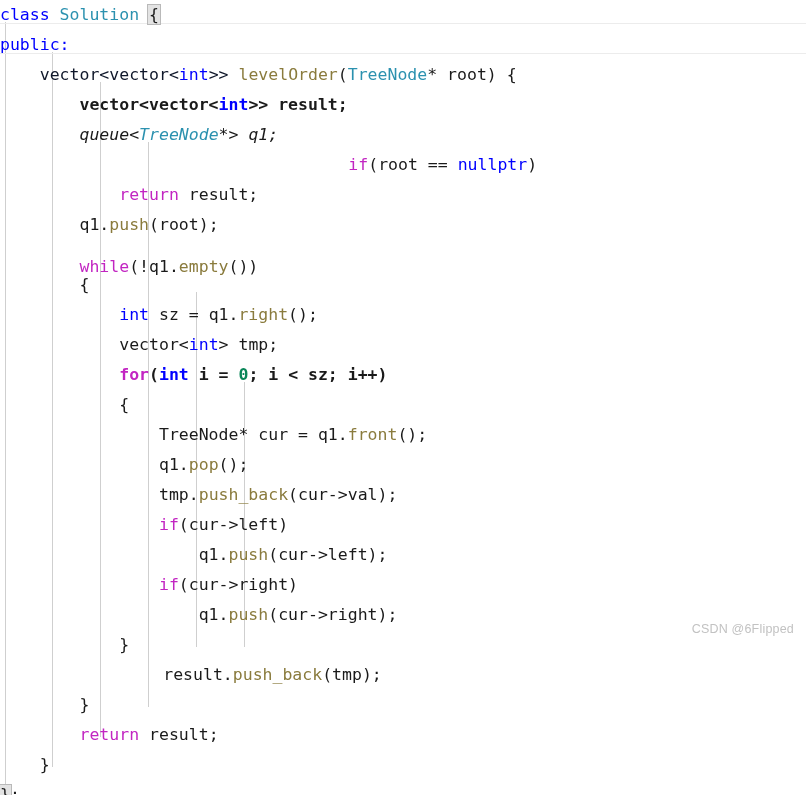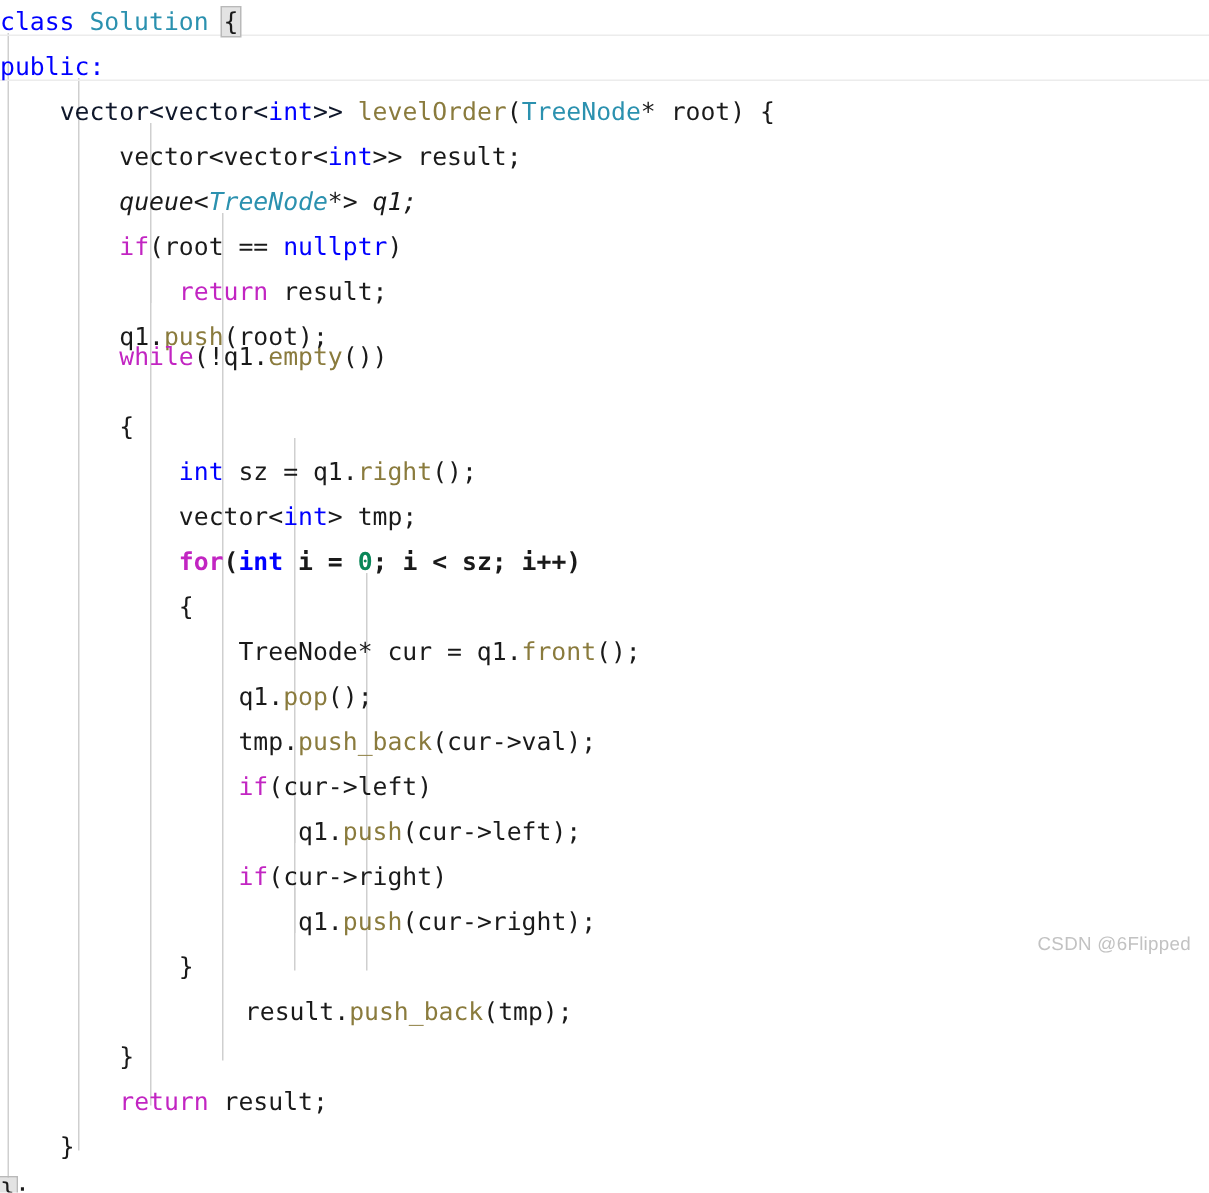--- a/index.html
+++ b/index.html
@@ -104,26 +104,26 @@
       <div class="guide" style="left: 196px; top: 592px; height: 30px;"></div>
     </div>
   <div id="separators">
       <div class="hsep" style="top: 23px;"></div>
       <div class="hsep" style="top: 53px;"></div>
     </div>
   <div id="code-area">
       <div class="line" style="top: 0px;"><span class="code"><span class="t-kw">class</span><span class="t-plain"> </span><span class="t-type">Solution</span><span class="t-plain"> </span><span class="t-plain brace-hl">{</span></span></div>
       <div class="line" style="top: 30px;"><span class="code"><span class="t-kw">public</span><span class="t-kw">:</span></span></div>
       <div class="line" style="top: 60px;"><span class="code"><span class="t-plain">    </span><span class="t-tmpl">vector</span><span class="t-tmpl">&lt;</span><span class="t-tmpl">vector</span><span class="t-tmpl">&lt;</span><span class="t-kw">int</span><span class="t-tmpl">&gt;&gt; </span><span class="t-func">levelOrder</span><span class="t-plain">(</span><span class="t-type">TreeNode</span><span class="t-plain">* root) {</span></span></div>
-      <div class="line" style="top: 90px;"><span class="code"><span class="t-plain">        </span><span class="t-plain">vector&lt;vector&lt;</span><span class="t-kw">int</span><span class="t-plain">&gt;&gt; result;</span></span></div>
+      <div class="line" style="top: 90px; font-weight: bold;"><span class="code"><span class="t-plain">        </span><span class="t-plain">vector&lt;vector&lt;</span><span class="t-kw">int</span><span class="t-plain">&gt;&gt; result;</span></span></div>
       <div class="line" style="top: 120px; font-style: italic;"><span class="code"><span class="t-plain">        </span><span class="t-plain">queue&lt;</span><span class="t-type">TreeNode</span><span class="t-plain">*&gt; q1;</span></span></div>
-      <div class="line" style="top: 150px;"><span class="code"><span class="t-plain">        </span><span class="t-ctrl">if</span><span class="t-plain">(root == </span><span class="t-kw">nullptr</span><span class="t-plain">)</span></span></div>
+      <div class="line" style="top: 150px; text-align: center;"><span class="code"><span class="t-plain">        </span><span class="t-ctrl">if</span><span class="t-plain">(root == </span><span class="t-kw">nullptr</span><span class="t-plain">)</span></span></div>
       <div class="line" style="top: 180px;"><span class="code"><span class="t-plain">            </span><span class="t-ctrl">return</span><span class="t-plain"> result;</span></span></div>
       <div class="line" style="top: 210px;"><span class="code"><span class="t-plain">        </span><span class="t-plain">q1.</span><span class="t-func">push</span><span class="t-plain">(root);</span></span></div>
-      <div class="line" style="top: 223px;"><span class="code"><span class="t-plain">        </span><span class="t-ctrl">while</span><span class="t-plain">(!q1.</span><span class="t-func">empty</span><span class="t-plain">())</span></span></div>
+      <div class="line" style="top: 252px;"><span class="code"><span class="t-plain">        </span><span class="t-ctrl">while</span><span class="t-plain">(!q1.</span><span class="t-func">empty</span><span class="t-plain">())</span></span></div>
       <div class="line" style="top: 270px;"><span class="code"><span class="t-plain">        </span><span class="t-plain">{</span></span></div>
       <div class="line" style="top: 300px;"><span class="code"><span class="t-plain">            </span><span class="t-kw">int</span><span class="t-plain"> sz = q1.</span><span class="t-func">right</span><span class="t-plain">();</span></span></div>
       <div class="line" style="top: 330px;"><span class="code"><span class="t-plain">            </span><span class="t-plain">vector&lt;</span><span class="t-kw">int</span><span class="t-plain">&gt; tmp;</span></span></div>
       <div class="line" style="top: 360px; font-weight: bold;"><span class="code"><span class="t-plain">            </span><span class="t-ctrl">for</span><span class="t-plain">(</span><span class="t-kw">int</span><span class="t-plain"> i = </span><span class="t-num">0</span><span class="t-plain">; i &lt; sz; i++)</span></span></div>
       <div class="line" style="top: 390px;"><span class="code"><span class="t-plain">            </span><span class="t-plain">{</span></span></div>
       <div class="line" style="top: 420px;"><span class="code"><span class="t-plain">                </span><span class="t-plain">TreeNode* cur = q1.</span><span class="t-func">front</span><span class="t-plain">();</span></span></div>
       <div class="line" style="top: 450px;"><span class="code"><span class="t-plain">                </span><span class="t-plain">q1.</span><span class="t-func">pop</span><span class="t-plain">();</span></span></div>
       <div class="line" style="top: 480px;"><span class="code"><span class="t-plain">                </span><span class="t-plain">tmp.</span><span class="t-func">push_back</span><span class="t-plain">(cur-&gt;val);</span></span></div>
       <div class="line" style="top: 510px;"><span class="code"><span class="t-plain">                </span><span class="t-ctrl">if</span><span class="t-plain">(cur-&gt;left)</span></span></div>
       <div class="line" style="top: 540px;"><span class="code"><span class="t-plain">                    </span><span class="t-plain">q1.</span><span class="t-func">push</span><span class="t-plain">(cur-&gt;left);</span></span></div>

